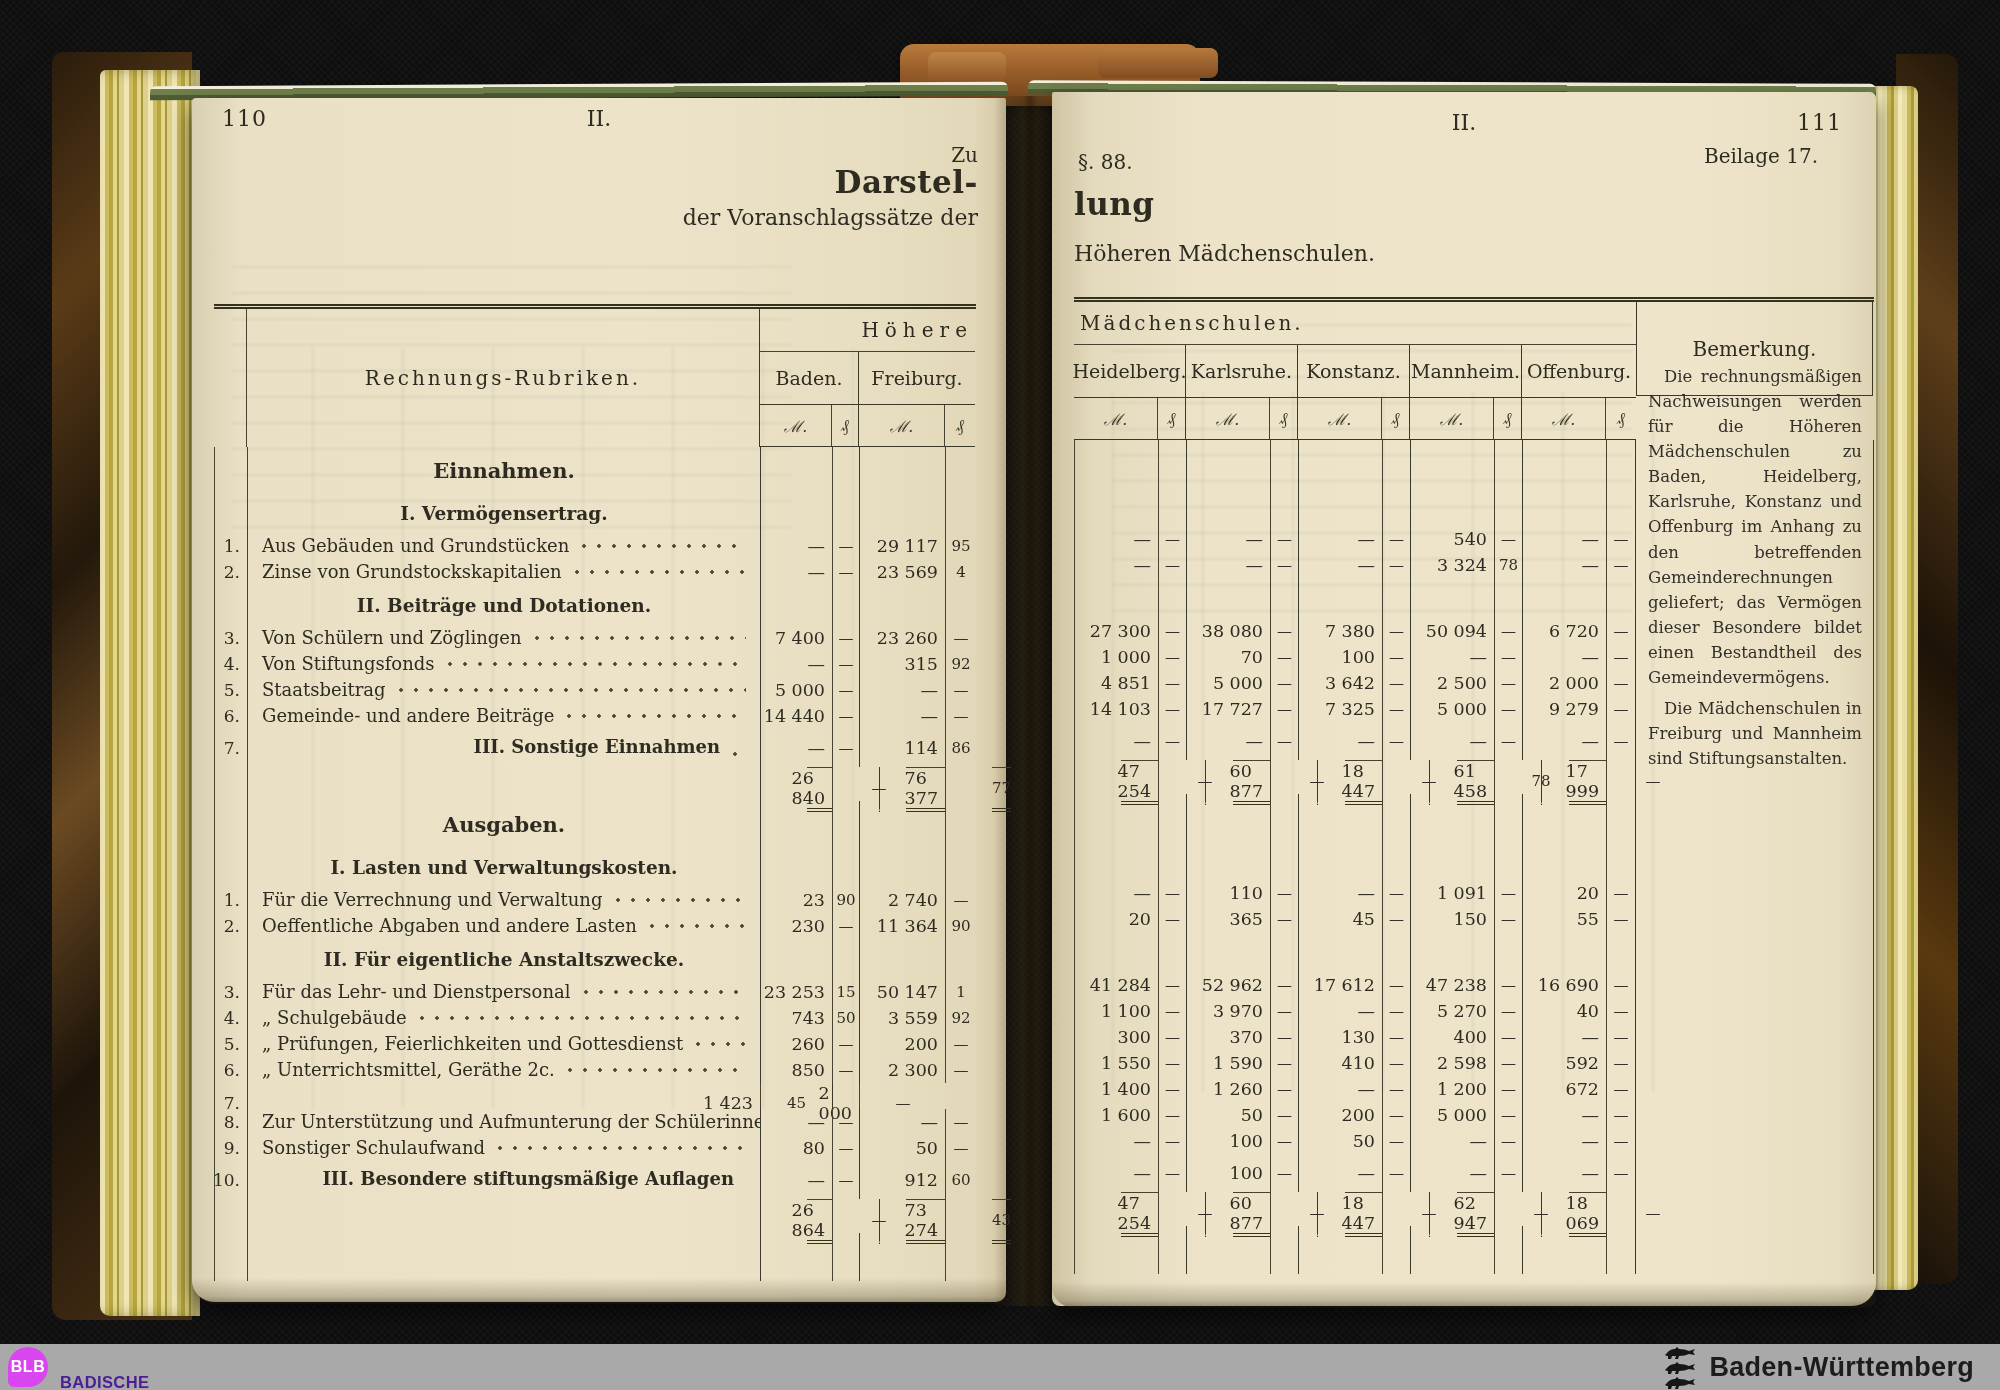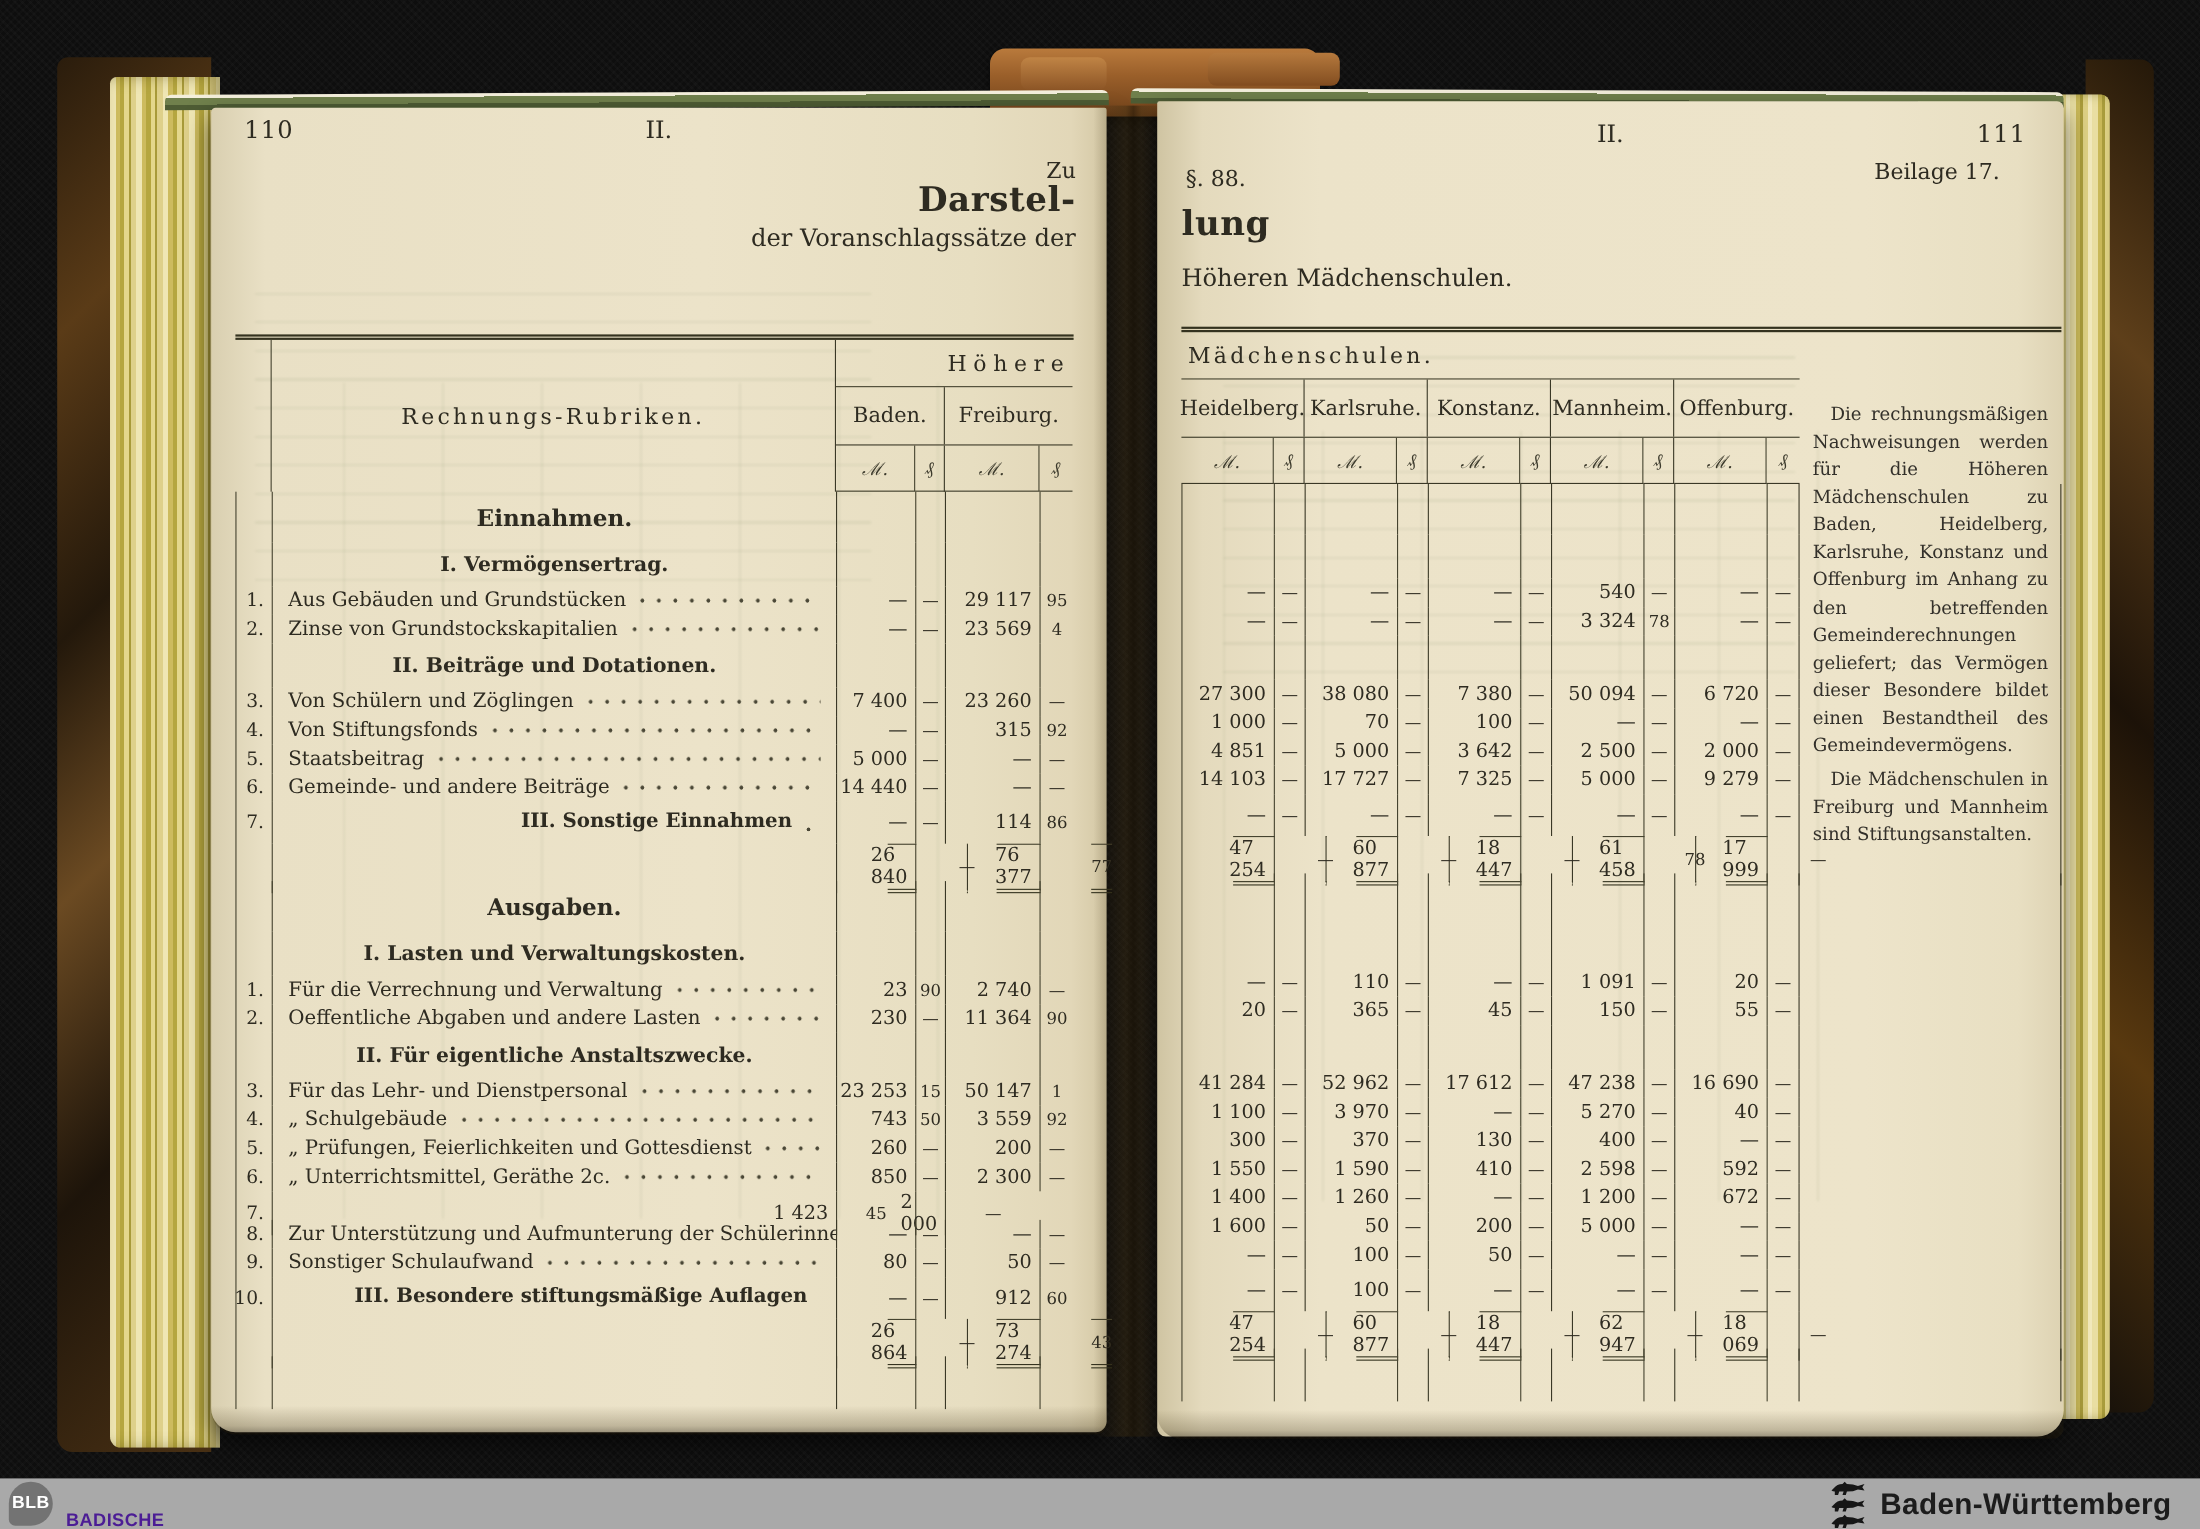--- a/index.html
+++ b/index.html
@@ -92,21 +92,21 @@
   .c-m{display:flex;align-items:center;justify-content:flex-end;padding-right:7px;font-size:17.5px;}
   .c-p{display:flex;align-items:center;justify-content:center;font-size:15px;}
   .row-sum .val{border-top:1px solid #45432f;border-bottom:4px double #34321f;margin-left:46px;}
   .c-bem{border-left:1.8px solid #3a3826;border-right:1.6px solid #3a3826;}
   .remark{position:absolute;font-size:16.5px;line-height:1.52;text-align:justify;color:#33302a;}
   .remark p{margin:0 0 6px 0;text-indent:16px;}
   
   .footer{position:absolute;left:0;top:1344px;width:2000px;height:46px;background:#a9a9a9;
     font-family:"Liberation Sans","DejaVu Sans",sans-serif;display:flex;align-items:center;justify-content:space-between;}
   .f-left{display:flex;align-items:center;gap:12px;padding-left:8px;}
-  .blb-logo{width:40px;height:40px;background:#737373;border-radius:55% 55% 55% 16%;
+  .blb-logo{width:40px;height:40px;background:#d946ef;border-radius:55% 55% 55% 16%;
     display:flex;align-items:center;justify-content:center;color:#fff;font-weight:bold;font-size:16px;letter-spacing:.5px;}
   .lib-name{color:#4c1d95;font-weight:bold;font-size:16.5px;line-height:1.12;letter-spacing:.4px;margin-top:48px;}
   .f-right{display:flex;align-items:center;gap:12px;padding-right:26px;color:#1c1c1c;}
   .bw-label{font-size:27px;font-weight:600;letter-spacing:.3px;}
   .coa{width:34px;height:44px;}
 </style>
 </head>
 <body>
 
 <div class="stage">
@@ -440,20 +440,21 @@
             <div class="unit vline-r hline-bh">ℳ.</div>
             <div class="unit vline-rh hline-bh">₰</div>
             <div class="unit vline-r hline-bh">ℳ.</div>
             <div class="unit vline-rh hline-bh">₰</div>
             <div class="unit vline-r hline-bh">ℳ.</div>
             <div class="unit vline-rh hline-bh">₰</div>
             <div class="unit vline-r hline-bh">ℳ.</div>
             <div class="unit hline-bh">₰</div>
           </div>
         </div>
+        <div class="cell c-bem bem-hdr" style="height:94px;border-bottom:1.6px solid #3a3826;">Bemerkung.</div>
       </div>
       <div class="tbody" id="right-body" style="position:relative;">
           <div class="rrow row-section h-section">
             <div class="cell c-m vline-r"></div>
             <div class="cell c-p vline-rh"></div>
             <div class="cell c-m vline-r"></div>
             <div class="cell c-p vline-rh"></div>
             <div class="cell c-m vline-r"></div>
             <div class="cell c-p vline-rh"></div>
             <div class="cell c-m vline-r"></div>

